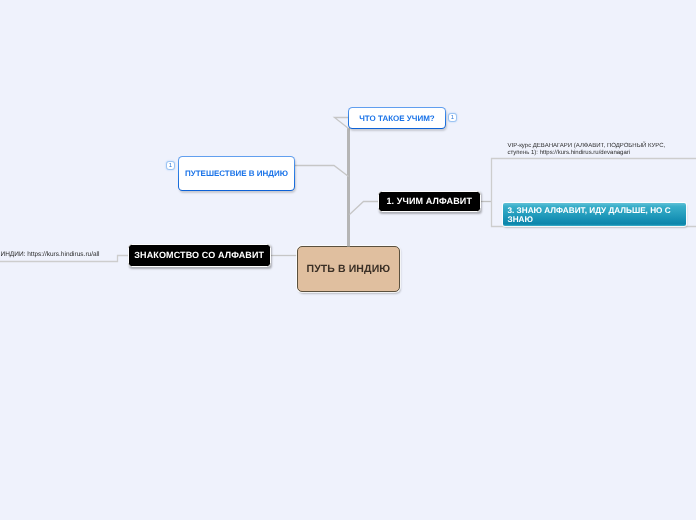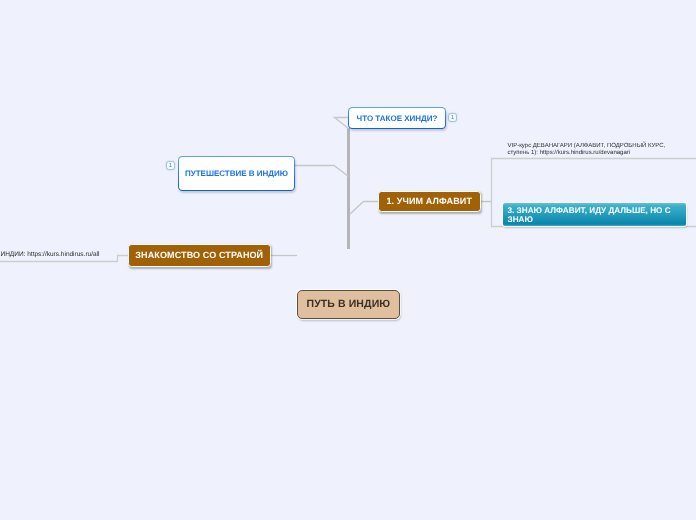--- a/index.html
+++ b/index.html
@@ -14,21 +14,21 @@
     display:flex;align-items:center;justify-content:center;white-space:nowrap;
     box-shadow:0 0 0 1px rgba(255,255,255,.8),1px 1.5px 2px rgba(0,0,0,.22);}
   
   .n-blue{background:#fff;border:1.6px solid transparent;border-radius:4.5px;
     color:#1a73e8;font-weight:bold;font-size:8px;
     display:flex;align-items:center;justify-content:center;white-space:nowrap;
     background-image:linear-gradient(#fff,#fff),linear-gradient(180deg,#63a0ef 0%,#2c7fe6 48%,#0c61d6 100%);
     background-origin:border-box;background-clip:padding-box,border-box;
     box-shadow:1px 2px 2px rgba(0,0,0,.17);}
   
-  .n-teal{background:#a16207;border:1.5px solid #fdfdfd;border-radius:3.5px;
+  .n-teal{background:#000000;border:1.5px solid #fdfdfd;border-radius:3.5px;
     color:#fff;font-weight:bold;font-size:9px;letter-spacing:.12px;
     display:flex;align-items:center;justify-content:center;white-space:nowrap;
     box-shadow:1px 1.5px 2px rgba(0,0,0,.28);}
   
   .n-hi{background:linear-gradient(180deg,#61c1d6 0%,#3aafca 14%,#2ba3c1 38%,#1690b4 72%,#0c85aa 92%,#3cb0cb 100%);
     border:0;border-radius:2px;color:#fff;font-weight:bold;font-size:8.2px;
     letter-spacing:0px;line-height:9.2px;padding:3px 0 0 4.5px;box-sizing:border-box;
     box-shadow:0 0 0 1px rgba(255,255,255,.9),1px 2px 2px rgba(0,0,0,.17);}
   .badge{position:absolute;box-sizing:border-box;border:1.2px solid #9cc4f3;
     border-radius:3px;color:#2f7ad8;font-size:6px;line-height:6px;font-weight:normal;
@@ -57,31 +57,31 @@
 
     <path d="M129 255.5 L117.5 255.5 L117.5 261.5 L0 261.5" stroke="#cdcdcd" stroke-width="1.3" fill="none"></path>
 
     <path d="M480 201.5 L491.5 201.5" stroke="#c0c0c0" stroke-width="1.3" fill="none"></path>
     <path d="M696 158.5 L491.5 158.5 L491.5 226.5 L696 226.5" stroke="#cdcdcd" stroke-width="1.3" fill="none"></path>
   </svg>
 
   <svg class="links trunk-top" viewBox="0 0 696 520" style="z-index:4;">
     <path d="M348.5 240 L348.5 246.5" stroke="#b5b5b5" stroke-width="3" fill="none"></path>
   </svg>
-  <div class="node n-central" style="left:296.8px;top:245.9px;width:103.2px;height:29px;margin-top:44px;">ПУТЬ В ИНДИЮ</div>
+  <div class="node n-central" style="left:296.8px;top:245.9px;width:103.2px;height:46px;">ПУТЬ В ИНДИЮ</div>
 
-  <div class="node n-blue" style="left:348px;top:107px;width:98px;height:22px;">ЧТО ТАКОЕ ХИНДИ?</div>
+  <div class="node n-blue" style="left:348px;top:107px;width:98px;height:22px;">ЧТО ТАКОЕ УЧИМ?</div>
   <div class="badge" style="left:448px;top:113px;width:9px;height:9px;">1</div>
 
   <div class="node n-blue" style="left:178px;top:156px;width:117px;height:35px;">ПУТЕШЕСТВИЕ В ИНДИЮ</div>
   <div class="badge" style="left:166px;top:161px;width:9px;height:9px;">1</div>
 
   <div class="node n-teal" style="left:378px;top:190.5px;width:102.5px;height:21px;">1. УЧИМ АЛФАВИТ</div>
 
-  <div class="node n-teal" style="left:127.5px;top:243.5px;width:143.5px;height:23.5px;">ЗНАКОМСТВО СО СТРАНОЙ</div>
+  <div class="node n-teal" style="left:127.5px;top:243.5px;width:143.5px;height:23.5px;">ЗНАКОМСТВО СО АЛФАВИТ</div>
 
   <div class="node n-hi" style="left:503px;top:203px;width:183px;height:23px;">
     <div>3. ЗНАЮ АЛФАВИТ, ИДУ ДАЛЬШЕ, НО С</div>
     <div>ЗНАЮ</div>
   </div>
 
   <div class="note" style="left:507.5px;top:143.3px;">
     <div>VIP-курс ДЕВАНАГАРИ (АЛФАВИТ, ПОДРОБНЫЙ КУРС,</div>
     <div>ступень 1): https://kurs.hindirus.ru/devanagari</div>
   </div>

